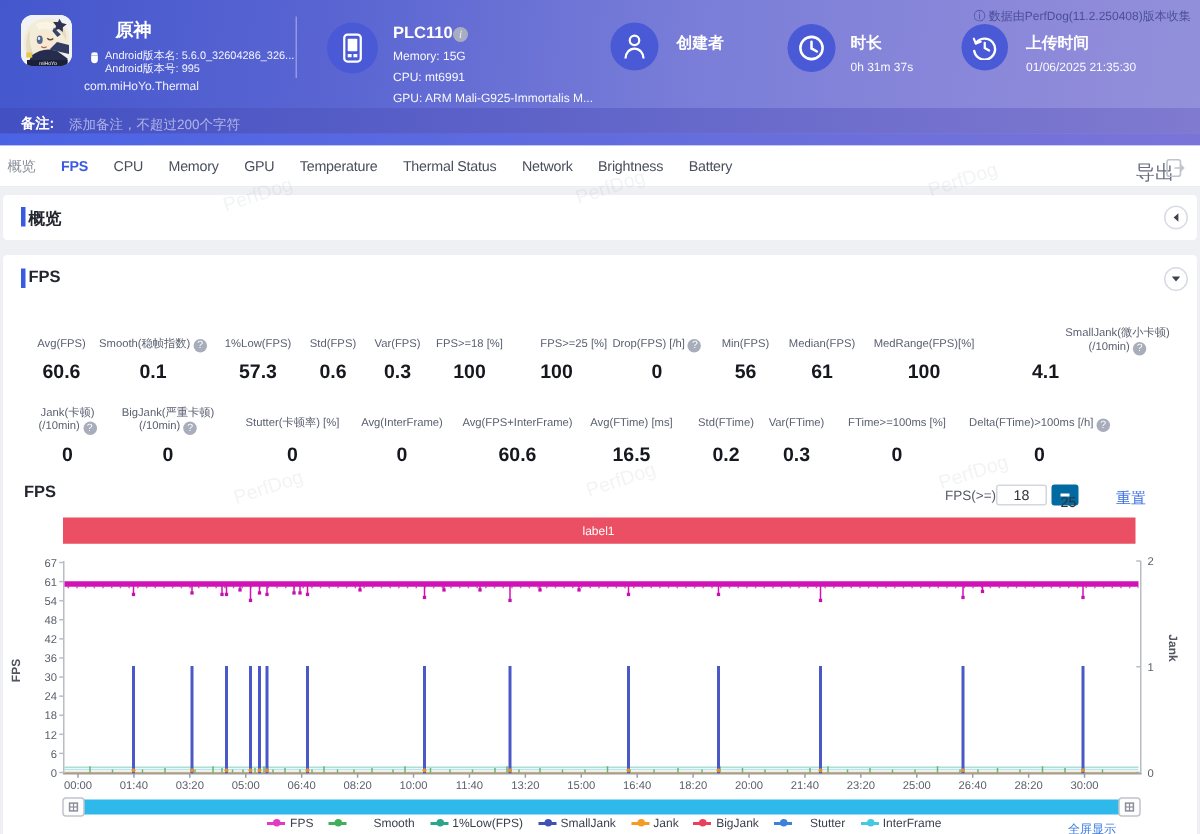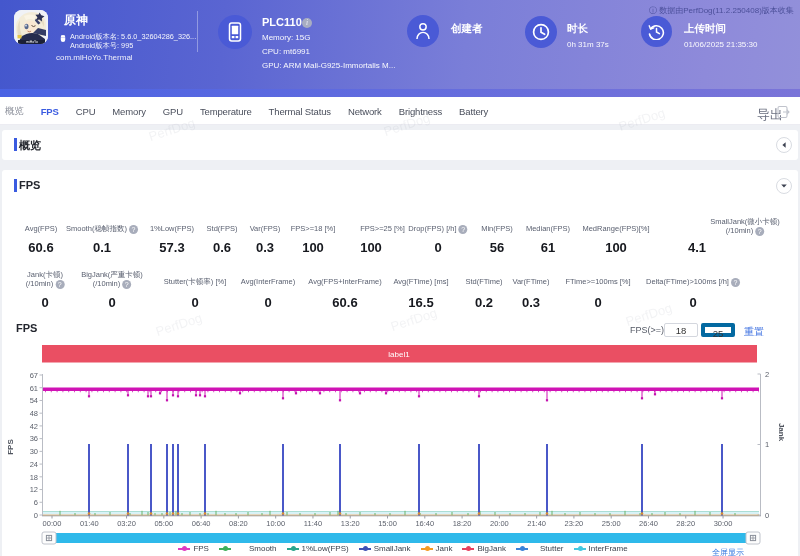--- a/index.html
+++ b/index.html
@@ -27,21 +27,21 @@
       <path d="M10 6 Q16 3 22 6 L20 10 Q16 8 12 10 Z" fill="#faf4e4"></path>
       <path d="M7 27 Q15 21 24 24 L31 29 L31 34 L4 34 Z" fill="#262c4e"></path>
       <path d="M19 23 L32 26 L32 20 L24 18 Z" fill="#343c64"></path>
       <rect x="4" y="30" width="27" height="4" fill="#1b2036"></rect>
       <text x="18" y="33.4" font-size="3.4" fill="#fff" text-anchor="middle" font-family="Liberation Sans">miHoYo</text>
       <path d="M25.5 2.5 l1.8 2.8 3.2 0.9 -2.6 2 0 3.2 -2.6-2 -3 0.9 1.1-3 -2-2.6 3.3-0.1 z" fill="#2c3254"></path>
       <path d="M22 8.5 l4.5 4.5 -2.2 1.6 -3.4-4 z" fill="#39406a"></path>
       <rect x="3.5" y="25" width="4" height="3.4" fill="#e8c84a"></rect>
     </svg>
   </div>
-  <div class="abs" style="left:64px;top:12px;font-size:12px;font-weight:bold;color:#fff;">原神</div>
+  <div class="abs" style="left:77px;top:12px;font-size:12px;font-weight:bold;color:#fff;">原神</div>
 
   <svg class="abs" style="left:59px;top:34px;" width="8" height="9" viewBox="0 0 10 11">
     <path d="M2.2 3.8 h5.6 v3.4 a2.8 2.8 0 0 1 -5.6 0 Z" fill="#fff"></path>
     <path d="M2.2 3.6 a2.8 2.6 0 0 1 5.6 0 Z" fill="#fff"></path>
     <line x1="3" y1="1.2" x2="3.7" y2="2.2" stroke="#fff" stroke-width="0.7"></line>
     <line x1="7" y1="1.2" x2="6.3" y2="2.2" stroke="#fff" stroke-width="0.7"></line>
   </svg>
   <div class="abs" style="left:70px;top:32px;font-size:7.3px;color:rgba(255,255,255,0.93);">Android版本名: 5.6.0_32604286_326...</div>
   <div class="abs" style="left:70px;top:41px;font-size:7.3px;color:rgba(255,255,255,0.93);">Android版本号: 995</div>
   <div class="abs" style="left:56px;top:53px;font-size:8px;color:rgba(255,255,255,0.9);">com.miHoYo.Thermal</div>
@@ -80,20 +80,24 @@
   <svg class="abs" style="left:648px;top:23px;" width="17" height="17" viewBox="0 0 17 17">
     <path d="M2.6 5.8 a7 7 0 1 1 -1.1 5.2" fill="none" stroke="#fff" stroke-width="1.6" stroke-linecap="round"></path>
     <path d="M1.2 2.8 l1.4 3.2 3.2-1.2" fill="none" stroke="#fff" stroke-width="1.4" stroke-linejoin="round" stroke-linecap="round"></path>
     <path d="M8.5 5.5 v3.5 l2.9 1.7" fill="none" stroke="#fff" stroke-width="1.5" stroke-linecap="round"></path>
   </svg>
   <div class="abs" style="left:684px;top:22px;font-size:10.5px;font-weight:bold;color:#fff;">上传时间</div>
   <div class="abs" style="left:684px;top:40px;font-size:8px;color:rgba(255,255,255,0.95);">01/06/2025 21:35:30</div>
 
   <div class="abs" style="left:649px;top:5px;font-size:8px;color:rgba(30,38,110,0.6);">ⓘ 数据由PerfDog(11.2.250408)版本收集</div>
 
+  <div class="abs" style="left:0;top:72px;width:800px;height:17px;background:linear-gradient(90deg,#4350c2,#807ad0);">
+    <span class="abs" style="left:14px;top:4px;font-size:9.5px;font-weight:bold;color:#fff;">备注:</span>
+    <span class="abs" style="left:46px;top:4.5px;font-size:9px;color:rgba(255,255,255,0.55);">添加备注，不超过200个字符</span>
+  </div>
 
   <div class="abs" style="left:0;top:89px;width:800px;height:8px;background:linear-gradient(90deg,#4a63e4,#7a74d8);"></div>
 </div>
 
 <div class="abs" style="left:0;top:97px;width:800px;height:28px;background:#fff;border-bottom:1px solid #ececf2;">
   <div class="abs" style="left:5px;top:0;height:28px;display:flex;align-items:center;gap:17px;font-size:9.5px;letter-spacing:-0.15px;color:#4a4f5c;">
     <span style="color:#8b8f9a;">概览</span>
       <span style="color:#3a5be0;font-weight:bold;">FPS</span>
       <span>CPU</span>
       <span>Memory</span>
@@ -222,21 +226,21 @@
     <div class="abs" style="left: 598px; top: 295px; transform: translateX(-50%); font-size: 13px; font-weight: bold; color: rgb(22, 24, 30); white-space: nowrap;">0</div>
     <div class="abs" style="left: 693px; top: 277px; transform: translateX(-50%); text-align: center; white-space: nowrap;">
       <div style="font-size:7.5px;color:#5a6070;line-height:9px;">Delta(FTime)&gt;100ms [/h] <span style="display:inline-block;width:9px;height:9px;border-radius:50%;background:#a8adbb;color:#fff;font-size:7px;line-height:9px;vertical-align:-1px;">?</span></div>
     </div>
     <div class="abs" style="left: 693px; top: 295px; transform: translateX(-50%); font-size: 13px; font-weight: bold; color: rgb(22, 24, 30); white-space: nowrap;">0</div>
   </div>
 
 <div class="abs" style="left:16px;top:322px;font-size:11px;font-weight:bold;color:#23262e;">FPS</div>
 <div class="abs" style="left:630px;top:325px;font-size:9px;color:#555a66;">FPS(&gt;=)</div>
 <div class="abs" style="left:664px;top:323px;width:34px;height:14px;border:1px solid #d4d7de;border-radius:2px;background:#fff;font-size:9.5px;color:#333;text-align:center;line-height:13px;">18</div>
-<div class="abs" style="left:701px;top:323px;width:34px;height:14px;border:4px solid #0369a1;border-radius:2px;background:#fff;font-size:9.5px;color:#333;text-align:center;line-height:13px;">25</div>
+<div class="abs" style="left:701px;top:323px;width:18px;height:14px;border:6px solid #0369a1;border-radius:2px;background:#fff;font-size:9.5px;color:#333;text-align:center;line-height:13px;">25</div>
 <div class="abs" style="left:744px;top:325px;font-size:10px;color:#3a6ee0;">重置</div>
 
 <svg id="chart" class="abs" style="left:0;top:340px;" width="800" height="216" viewBox="0 0 800 216">
     <rect x="42" y="5" width="715" height="17.5" fill="#ea4f63"></rect>
     <text x="399" y="16.5" fill="#fff" font-size="8" text-anchor="middle" font-family="Liberation Sans">label1</text>
     <line x1="42.5" y1="34" x2="42.5" y2="176" stroke="#b9bcc4" stroke-width="1"></line>
     <line x1="760.5" y1="34" x2="760.5" y2="176" stroke="#b9bcc4" stroke-width="1"></line>
     <line x1="42" y1="175.79999999999995" x2="761" y2="175.79999999999995" stroke="#9a9da6" stroke-width="1"></line>
     <text x="38" y="37.8" fill="#5a5f6a" font-size="7.5" text-anchor="end" font-family="Liberation Sans">67</text>
     <line x1="39.5" y1="35" x2="42.5" y2="35" stroke="#b9bcc4" stroke-width="1"></line>

